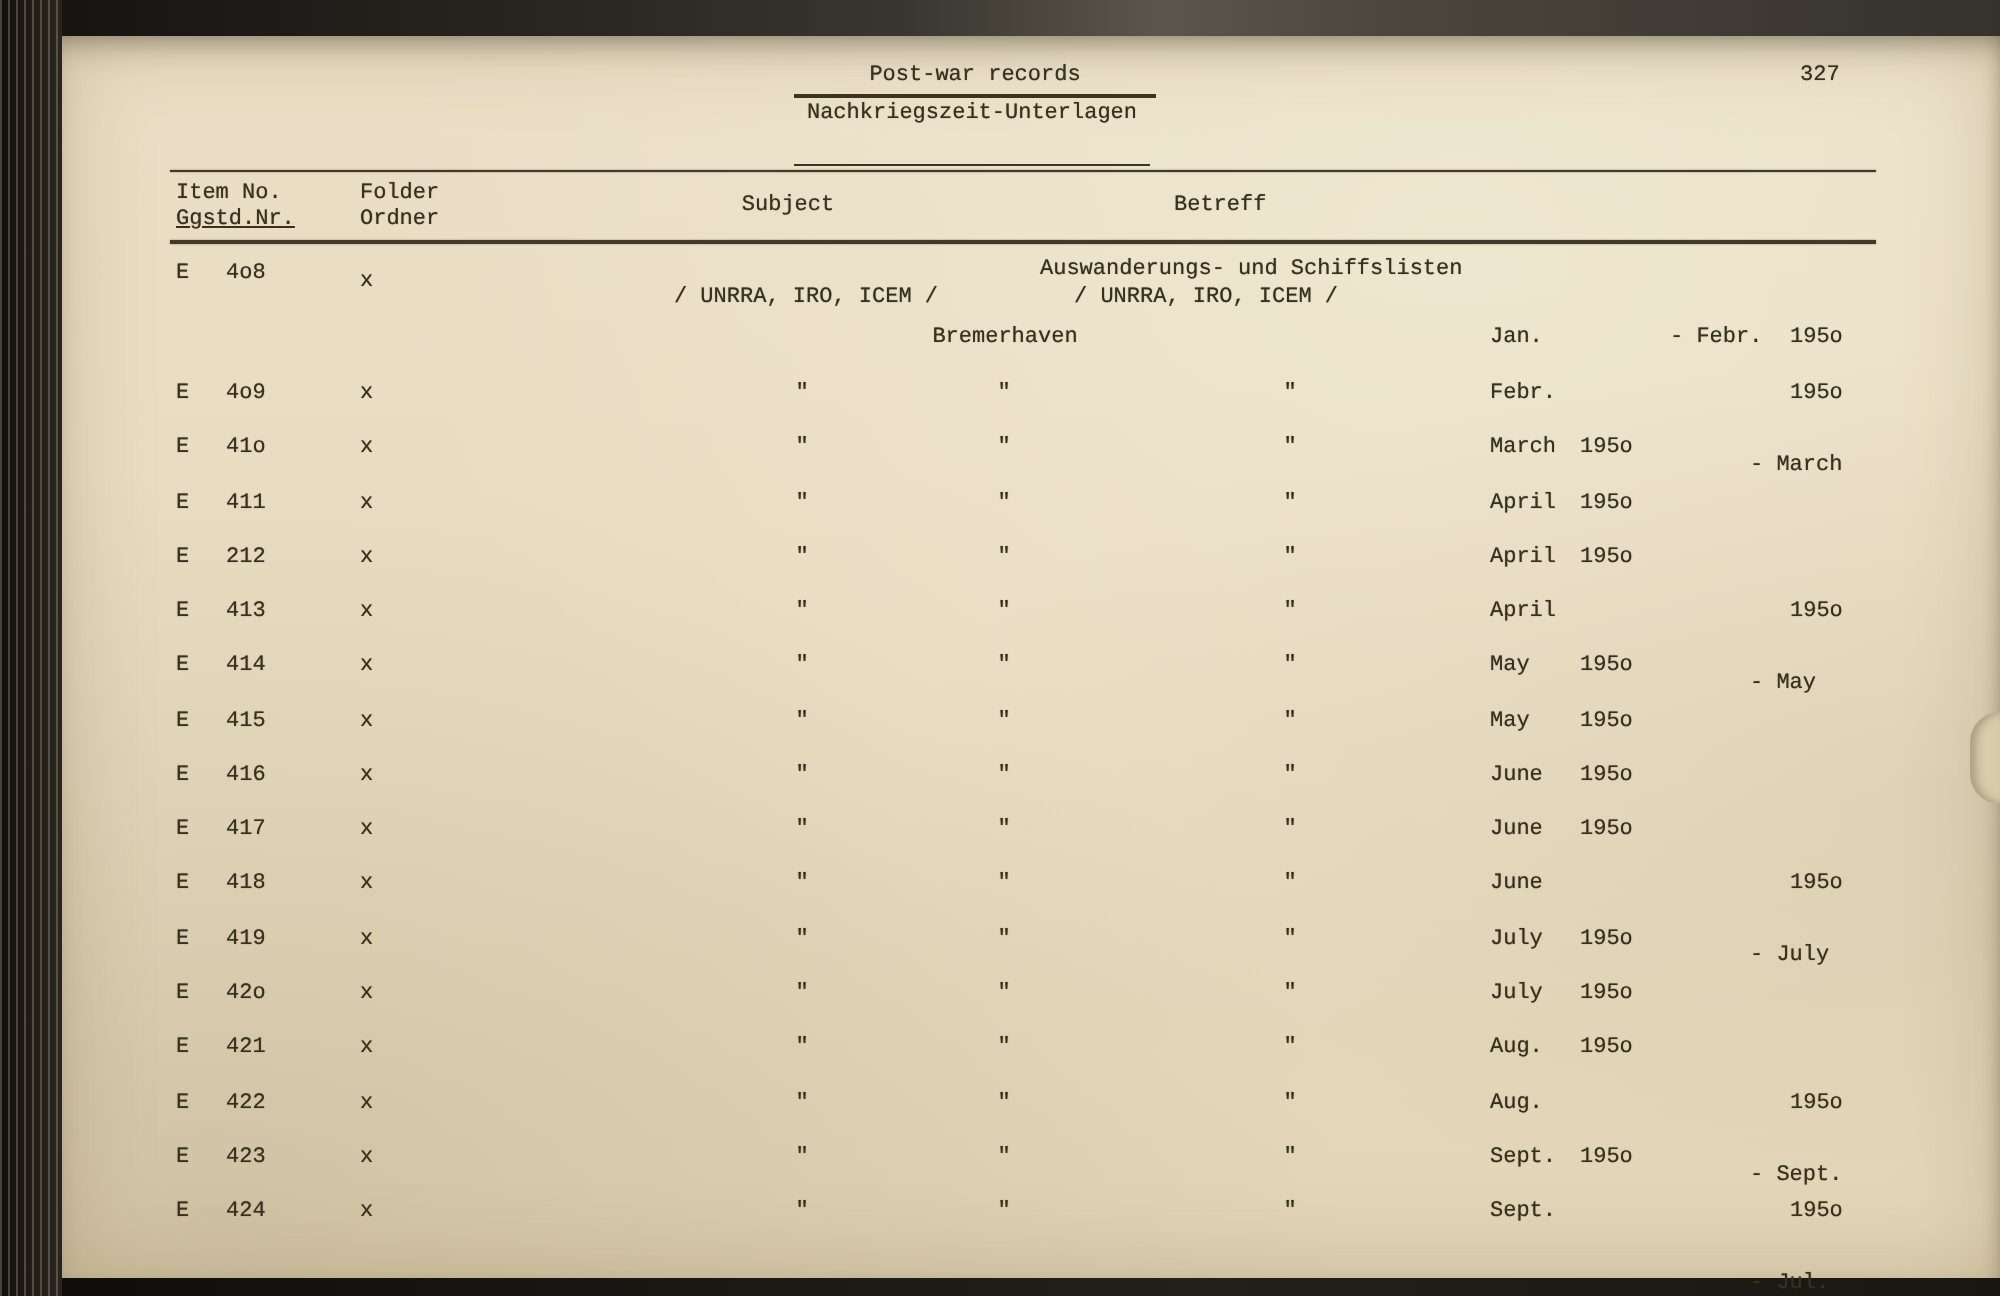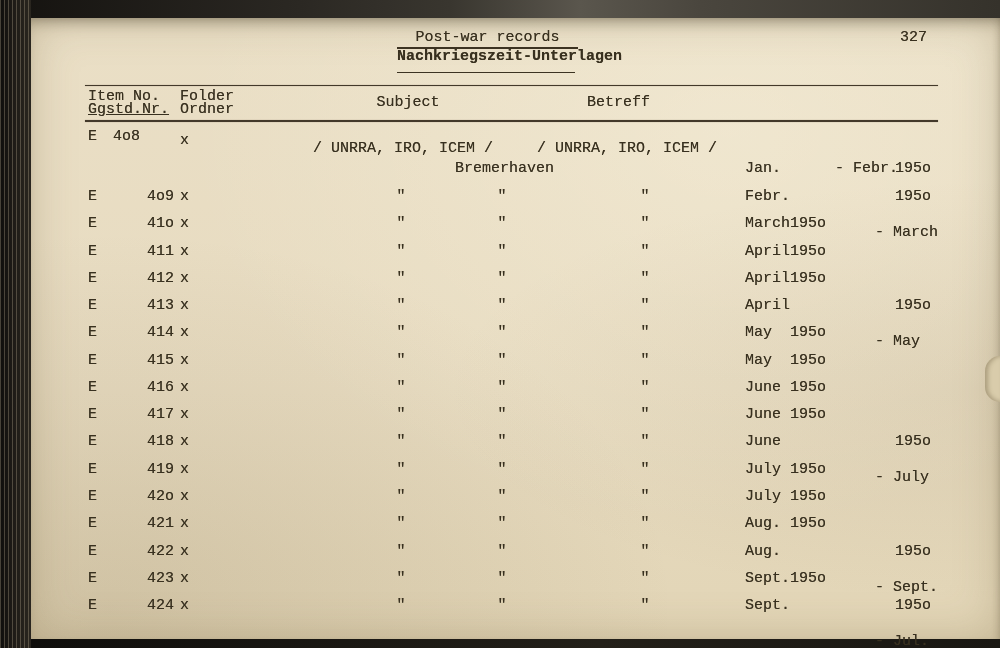--- a/index.html
+++ b/index.html
@@ -29,29 +29,29 @@
       radial-gradient(ellipse at 8% 95%, rgba(110,92,60,0.16), rgba(0,0,0,0) 45%),
       radial-gradient(ellipse at 98% 60%, rgba(120,100,66,0.10), rgba(0,0,0,0) 40%),
       linear-gradient(180deg,#eadfc6 0%,#e7dbc0 60%,#e2d5b6 100%);
     box-shadow: inset 0 0 46px rgba(116,96,58,0.28), inset 0 12px 16px -10px rgba(50,42,26,0.55), inset -4px 0 10px -6px rgba(60,50,30,0.4);
   }
   .notch{
     position:absolute;right:0;top:356px;width:15px;height:46px;
     background:#d9ccab;border-radius:24px 0 0 24px;
     box-shadow: inset 3px 0 4px rgba(90,75,45,0.35);
   }
-  .content{position:absolute;inset:0;color:#38301f;font-size:15px;line-height:14px;}
+  .content{position:absolute;inset:0;color:#38301f;font-size:11px;line-height:14px;}
   .t{position:absolute;white-space:pre;text-shadow:0 0 0.5px rgba(56,48,31,0.7);}
   .ctr{text-align:center;}
   .rule{position:absolute;background:#43392a;box-shadow:0 0 1px rgba(67,57,42,0.6);}
   .u{border-bottom:2px solid #3c3322;padding-bottom:2px;}
   .row{position:absolute;left:0;width:100%;height:14px;}
   .row span{position:absolute;white-space:pre;text-shadow:0 0 0.5px rgba(56,48,31,0.7);}
   .c-item{left:88px;}
-  .c-no{left:113px;margin-left:34px;}
+  .c-no{left:113px;}
   .c-folder{left:180px;}
   .c-sub{left:378px;width:46px;text-align:center;}
   .c-place{left:479px;width:46px;text-align:center;}
   .c-bet{left:622px;width:46px;text-align:center;}
   .c-from{left:745px;}
   .c-ynear{left:790px;}
   .c-to{left:875px;margin-top:36px;}
   .c-yfar{left:895px;}
 </style>
 </head>
@@ -60,37 +60,38 @@
 <div class="canvas">
   <div class="paper"></div>
   <div class="scan-top"></div>
   <div class="scan-bottom"></div>
   <div class="scan-left"></div>
   <div class="notch"></div>
 
   <div class="content">
 
     <div class="t ctr u" style="left:397px;top:31px;width:181px;">Post-war records</div>
-    <div class="t ctr" style="left:397px;top:50px;width:178px;border-bottom:1.5px solid #3c3322;padding-bottom:8px;font-weight:bold;">Nachkriegszeit-Unterlagen</div>
+    <div class="t ctr" style="left:397px;top:50px;width:178px;border-bottom:1.5px solid #3c3322;padding-bottom:18px;">Nachkriegszeit-Unterlagen</div>
     <div class="t" style="left:900px;top:31px;">327</div>
 
     <div class="rule" style="left:85px;top:85px;width:853px;height:1px;"></div>
     <div class="rule" style="left:85px;top:120px;width:853px;height:2px;"></div>
 
     <div class="t" style="left:88px;top:90px;">Item No.</div>
     <div class="t" style="left:88px;top:103px;text-decoration:underline;">Ggstd.Nr.</div>
     <div class="t" style="left:180px;top:90px;">Folder</div>
     <div class="t" style="left:180px;top:103px;">Ordner</div>
-    <div class="t ctr" style="left:358px;top:96px;width:100px;">Subject</div>
+    <div class="t ctr" style="left:344px;top:96px;width:100px;">Subject</div>
     <div class="t" style="left:587px;top:96px;">Betreff</div>
 
     <div class="t" style="left:88px;top:130px;">E</div>
     <div class="t" style="left:113px;top:130px;">4o8</div>
     <div class="t" style="left:180px;top:134px;">x</div>
     <div class="t ctr" style="left:295px;top:142px;width:216px;">/ UNRRA, IRO, ICEM /</div>
+    <div class="t" style="left:520px;top:128px;">Auswanderungs- und Schiffslisten</div>
     <div class="t" style="left:537px;top:142px;">/ UNRRA, IRO, ICEM /</div>
 
     <div class="t ctr" style="left:455px;top:162px;width:95px;">Bremerhaven</div>
     <div class="t" style="left:745px;top:162px;">Jan.</div>
     <div class="t" style="left:835px;top:162px;">- Febr.</div>
     <div class="t" style="left:895px;top:162px;">195o</div>
 
     <div>
         <div class="row" style="top: 190px;">
     <span class="c-item">E</span>
@@ -123,21 +124,21 @@
     <span class="c-sub">"</span>
     <span class="c-place">"</span>
     <span class="c-bet">"</span>
     <span class="c-from">April</span>
     <span class="c-ynear">195o</span>
     <span class="c-to"></span>
     <span class="c-yfar"></span>
   </div>
         <div class="row" style="top: 271.81px;">
     <span class="c-item">E</span>
-    <span class="c-no">412</span>
+    <span class="c-no">212</span>
     <span class="c-folder">x</span>
     <span class="c-sub">"</span>
     <span class="c-place">"</span>
     <span class="c-bet">"</span>
     <span class="c-from">April</span>
     <span class="c-ynear">195o</span>
     <span class="c-to"></span>
     <span class="c-yfar"></span>
   </div>
         <div class="row" style="top: 299.08px;">

